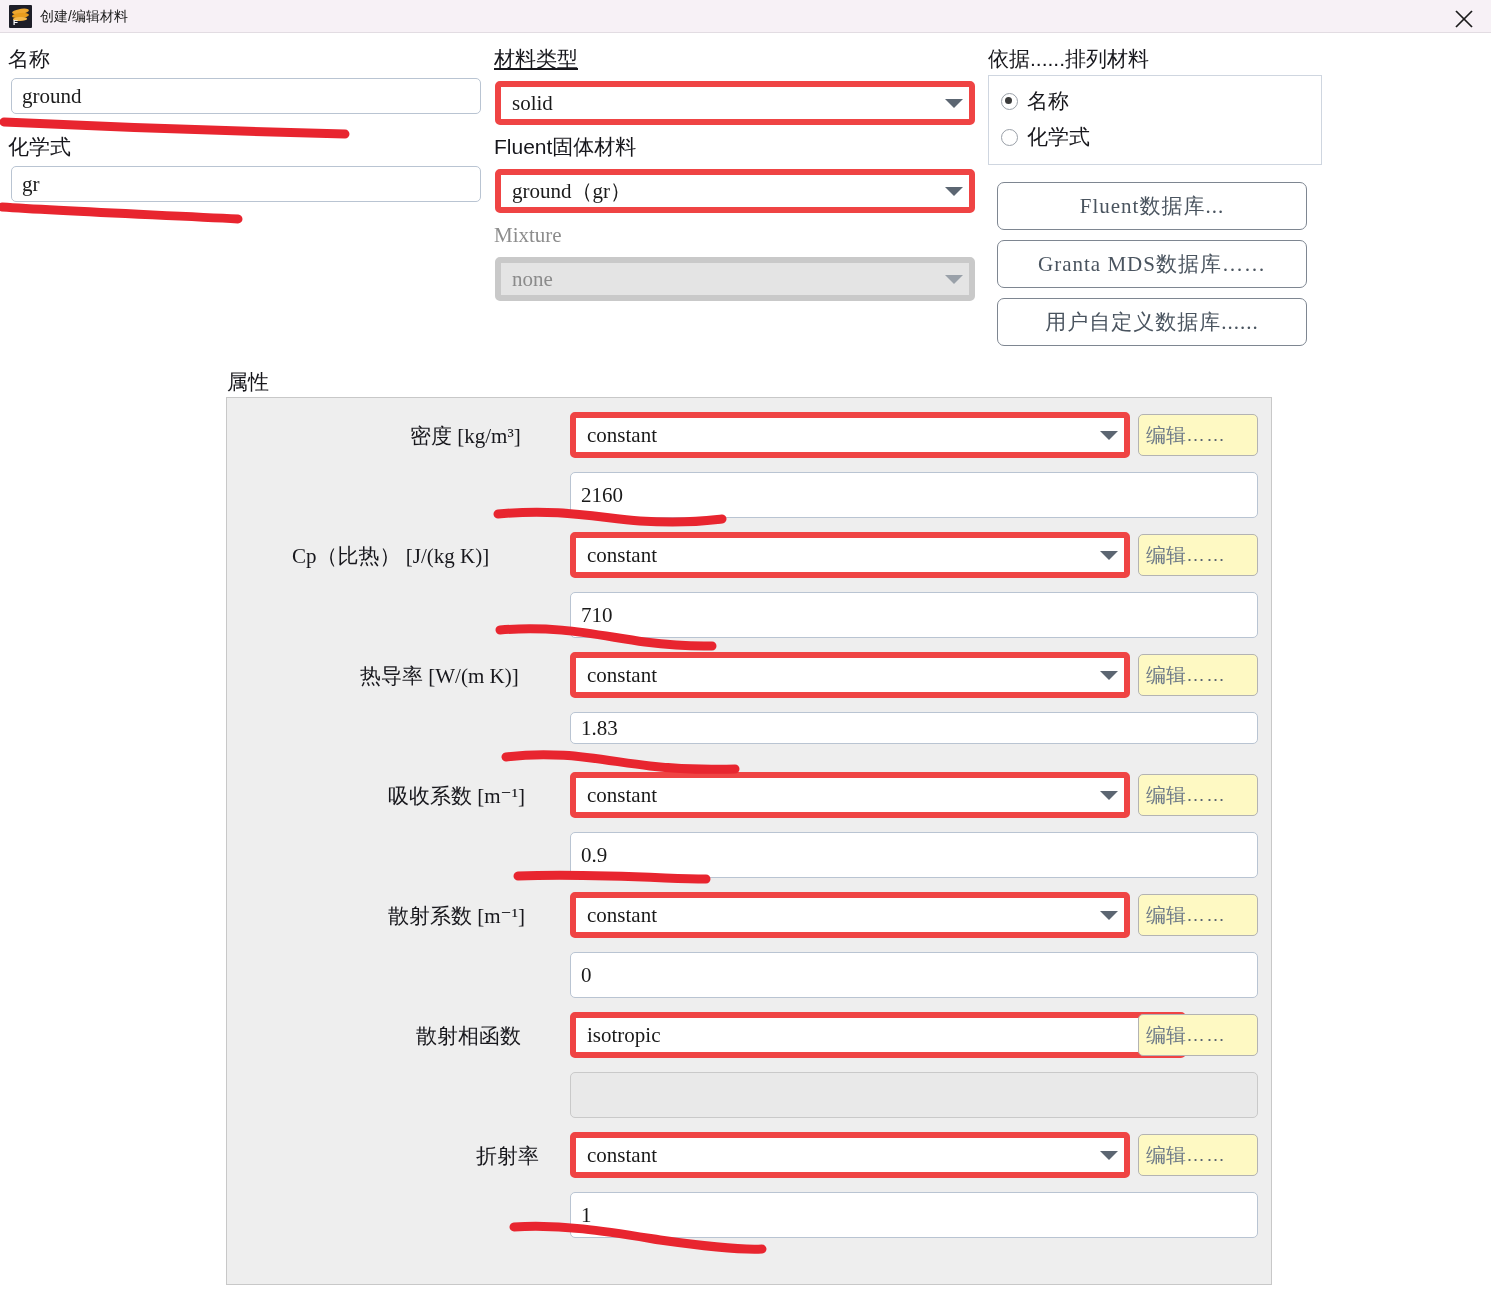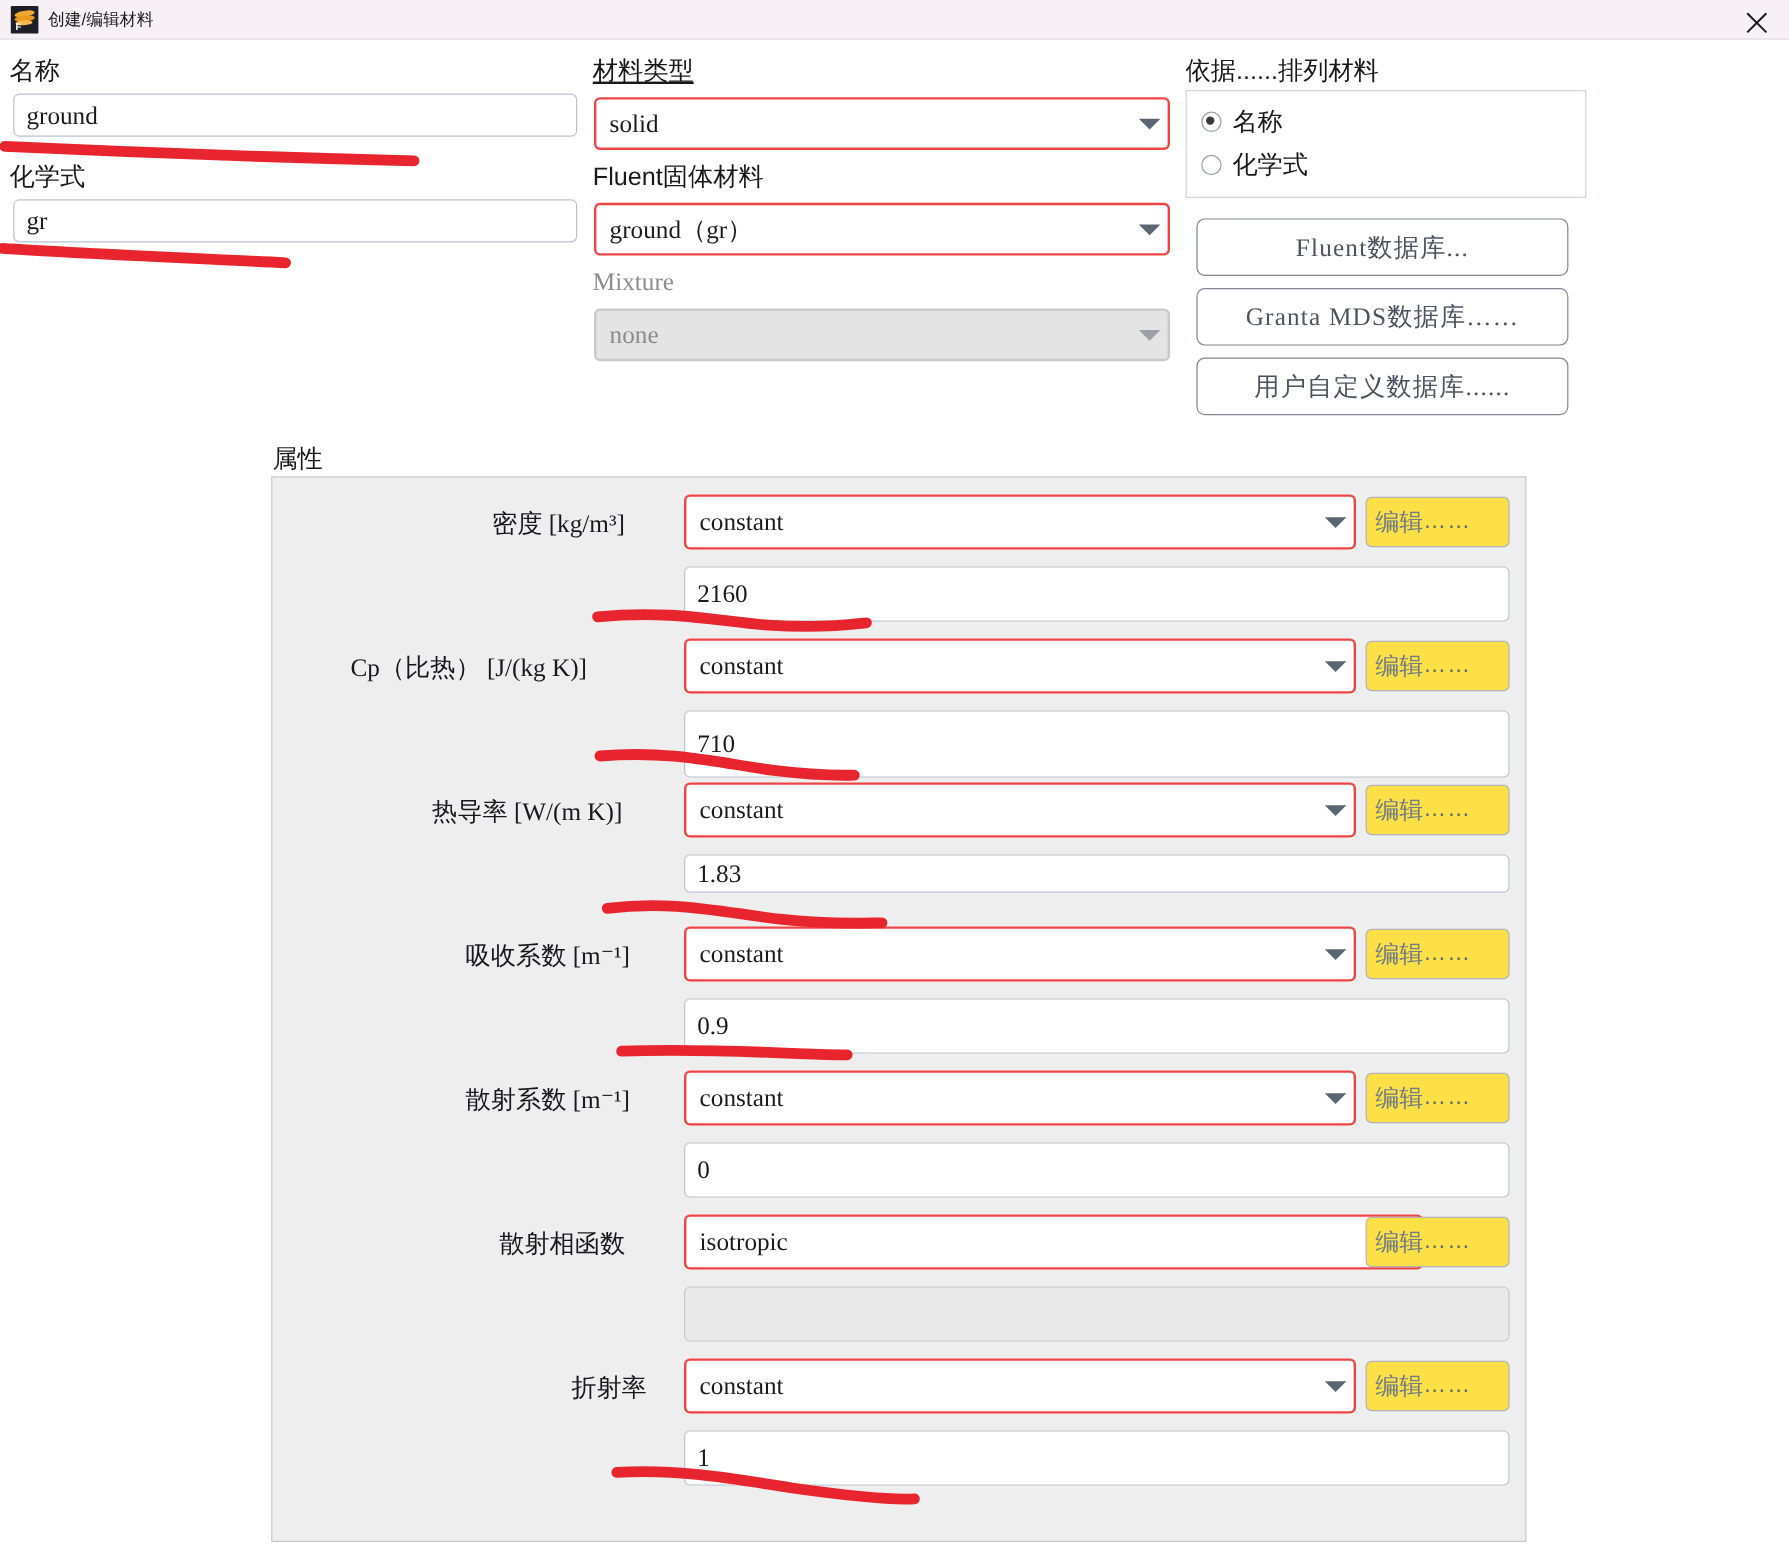--- a/index.html
+++ b/index.html
@@ -53,21 +53,21 @@
     position:absolute;box-sizing:border-box;
     background:#ffffff;border:1px solid #b9c4d2;border-radius:5px;
     font-size:21px;color:#1a1a1a;padding:0 10px;
     font-family:"Liberation Serif","DejaVu Serif",serif;
     display:flex;align-items:center;
   }
   .tbox.disabled{background:#e9e9e9;border-color:#c9c9c9;color:#8d8d8d;}
 
   .combo{
     position:absolute;box-sizing:border-box;
-    background:#ffffff;border:2px solid #ef4444;border-radius:5px;
+    background:#ffffff;border:6px solid #ef4444;border-radius:5px;
     font-size:21px;color:#1a1a1a;
     font-family:"Liberation Serif","DejaVu Serif",serif;
     display:flex;align-items:center;cursor:pointer;
   }
   .combo .cval{padding-left:11px;flex:1;white-space:nowrap;overflow:hidden;}
   .combo .carrow{
     width:30px;display:flex;align-items:center;justify-content:center;
   }
   .combo .carrow i{
     display:block;width:0;height:0;
@@ -80,21 +80,21 @@
   
   .btn{
     position:absolute;box-sizing:border-box;
     background:#ffffff;border:1px solid #7e8691;border-radius:7px;
     display:flex;align-items:center;justify-content:center;
     font-size:21px;color:#4a545f;cursor:pointer;white-space:nowrap;
     font-family:"Liberation Serif","DejaVu Serif",serif;letter-spacing:1px;
   }
   .btn-edit{
     position:absolute;box-sizing:border-box;
-    background:#fde047;border:1px solid #b3b3b3;border-radius:5px;
+    background:#fef9c3;border:1px solid #b3b3b3;border-radius:5px;
     display:flex;align-items:center;justify-content:flex-start;
     font-size:20px;color:#6f7b88;cursor:pointer;white-space:nowrap;
     padding-left:7px;
     font-family:"Liberation Sans","DejaVu Sans",sans-serif;
   }
   .btn-edit .dots{letter-spacing:1px;font-size:19px;color:#5a6472;}
 
   
   #sort-group{
     position:absolute;left:988px;top:75px;width:334px;height:90px;
@@ -207,21 +207,21 @@
 <div class="combo" style="left:570px;top:532px;width:560px;height:46px;">
   <span class="cval">constant</span>
   <span class="carrow">
       <i></i>
     </span>
 </div>
 <div class="btn-edit" style="left:1138px;top:534px;width:120px;height:42px;">
   <span>编辑</span>
     <span class="dots">……</span>
 </div>
-<div class="tbox" style="left:570px;top:592px;width:688px;height:56px;">710</div>
+<div class="tbox" style="left:570px;top:592px;width:688px;height:46px;">710</div>
 
 <div class="lbl lbl-mono" style="left:360px;top:662px;">热导率  [W/(m K)]</div>
 <div class="combo" style="left:570px;top:652px;width:560px;height:46px;">
   <span class="cval">constant</span>
   <span class="carrow">
       <i></i>
     </span>
 </div>
 <div class="btn-edit" style="left:1138px;top:654px;width:120px;height:42px;">
   <span>编辑</span>

